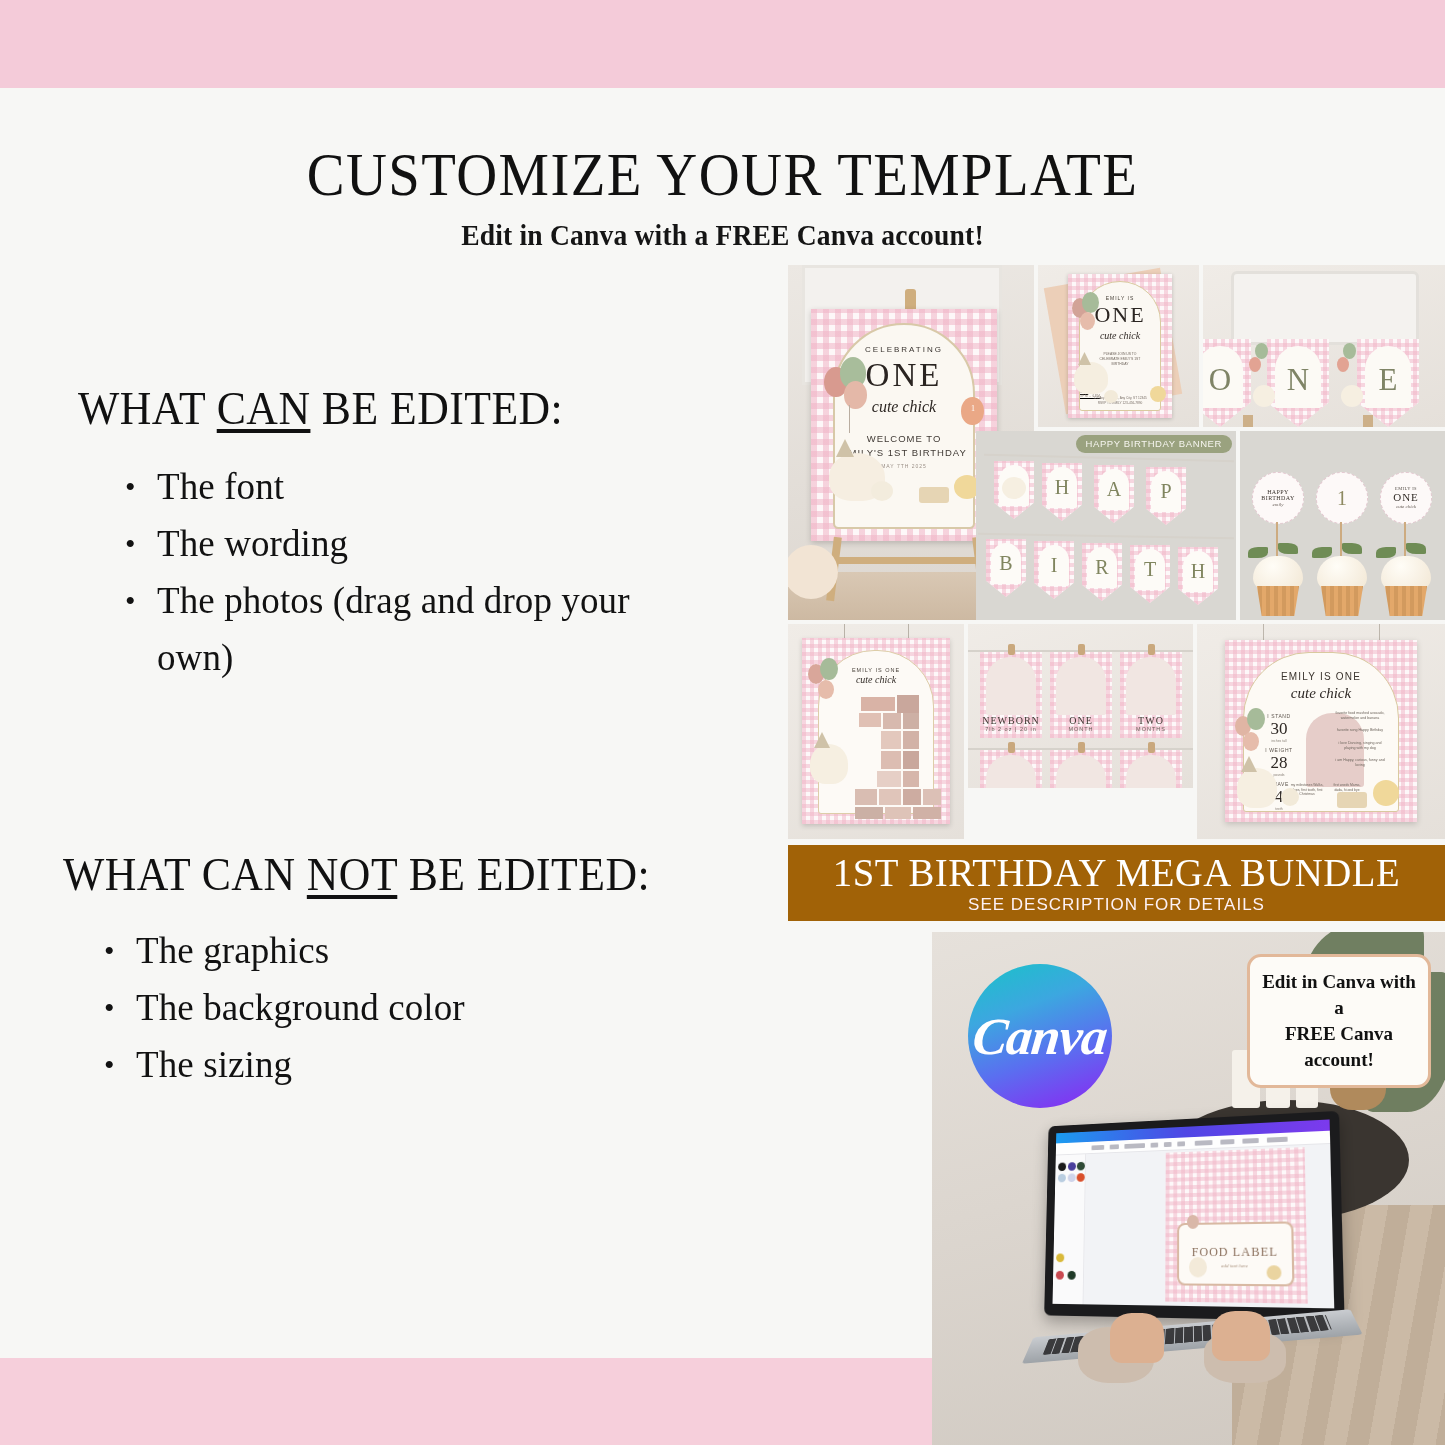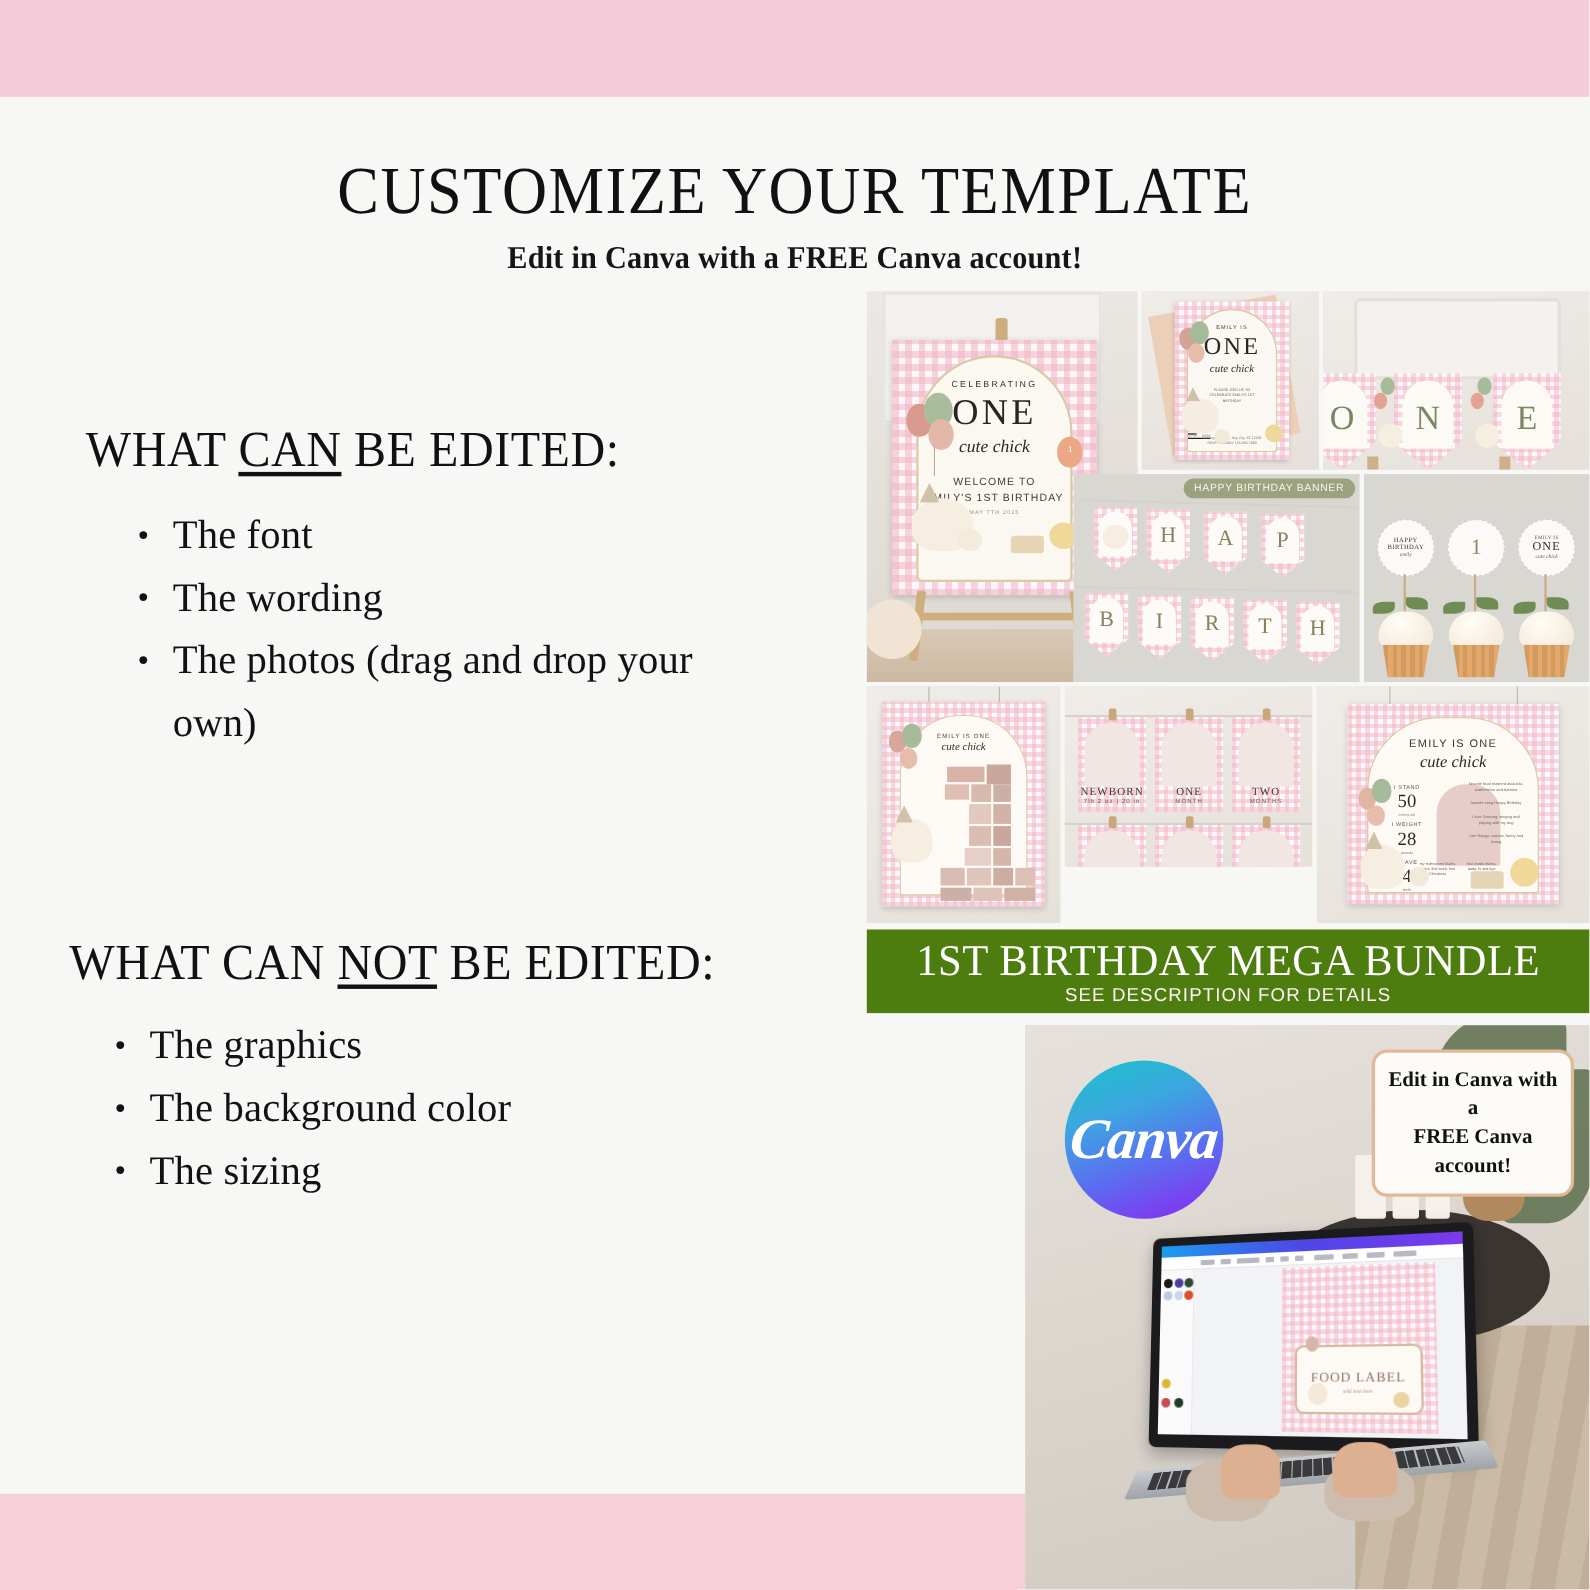--- a/index.html
+++ b/index.html
@@ -267,21 +267,21 @@
   .st-right { position:absolute; right:12px; top:58px; width:52px; text-align:center;
     font-size:3.6px; line-height:5.2px; color:#6e665e; font-family:"Liberation Sans",sans-serif; }
   .st-right p { margin-bottom: 7px; }
   .st-bottom { position:absolute; left:46px; right:34px; bottom:14px; display:flex; gap:6px;
     font-size:3.4px; line-height:4.6px; color:#6e665e; text-align:center;
     font-family:"Liberation Sans",sans-serif; }
 
   
   .promo {
     position: absolute; left: 788px; top: 845px; width: 657px; height: 76px;
-    background: #4d7c0f; overflow: hidden;
+    background: #a16207; overflow: hidden;
   }
   .promo-title {
     position: absolute; left: 0; top: 4px; width: 100%; text-align: center;
     font-family: "Liberation Serif", serif; font-size: 40px; color: #ffffff;
     letter-spacing: .5px; transform: scaleX(0.97); transform-origin: center top;
   }
   .promo-sub {
     position: absolute; left: 0; top: 50px; width: 100%; text-align: center;
     font-family: "Liberation Sans", sans-serif; font-size: 17px; color: #fdf1f5;
     letter-spacing: 1px;
@@ -673,21 +673,21 @@
       <div class="wall2"></div>
       <div style="position:absolute;left:66px;top:0;width:1px;height:18px;background:#bdb6ac;"></div>
       <div style="position:absolute;left:182px;top:0;width:1px;height:18px;background:#bdb6ac;"></div>
       <div class="st-board gingham-sm">
         <div class="st-arch">
           <div class="st-t1">EMILY IS ONE</div>
           <div class="st-t2">cute chick</div>
 
           <div class="st-stat" style="top:60px;">
             <span class="k">I STAND</span>
-            <span class="v">50</span>
+            <span class="v">30</span>
             <span class="u2">inches tall</span>
           </div>
           <div class="st-stat" style="top:94px;">
             <span class="k">I WEIGHT</span>
             <span class="v">28</span>
             <span class="u2">pounds</span>
           </div>
           <div class="st-stat" style="top:128px;">
             <span class="k">I HAVE</span>
             <span class="v">4</span>

